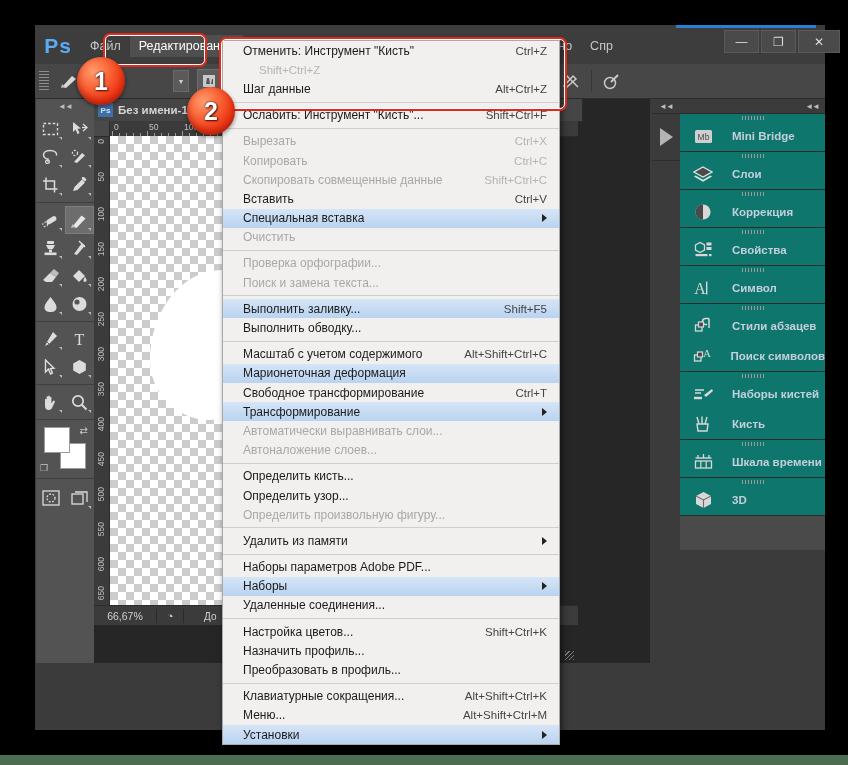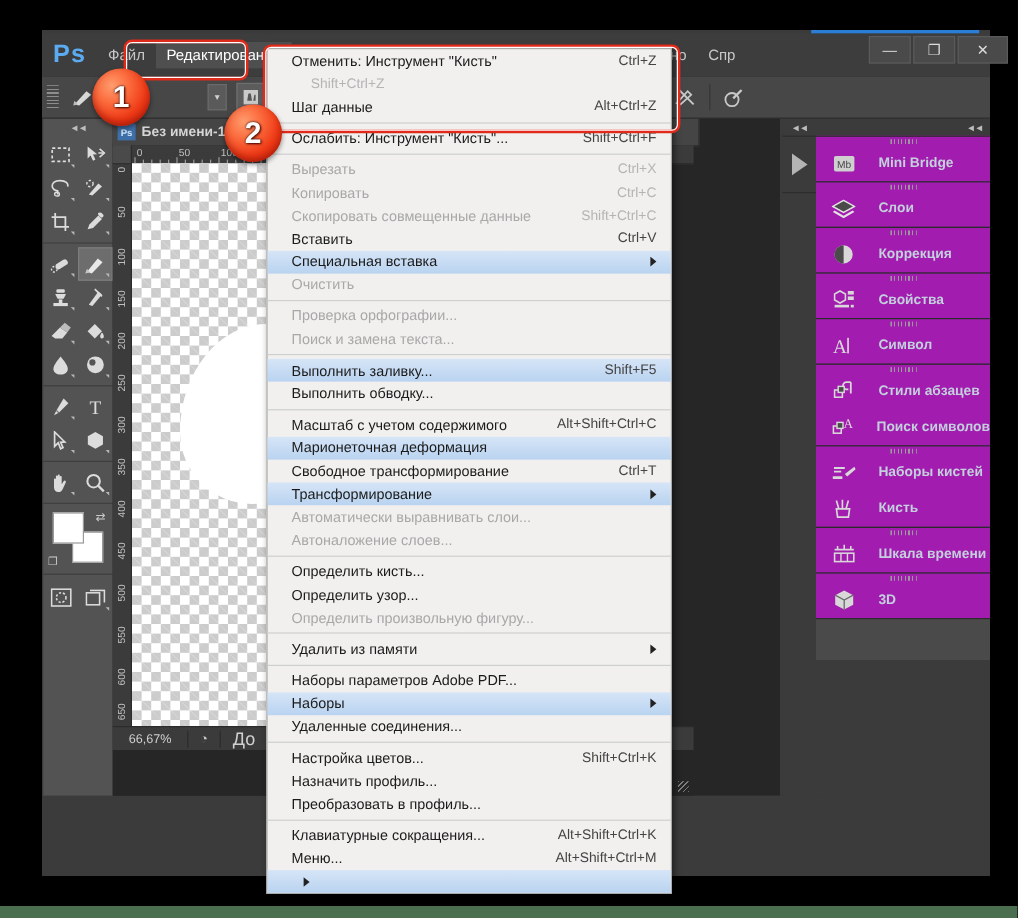--- a/index.html
+++ b/index.html
@@ -89,41 +89,41 @@
       linear-gradient(45deg,#ccc 25%,transparent 25%,transparent 75%,#ccc 75%);
     background-size:16px 16px;background-position:0 0,8px 8px;}
   .canvas-shape{position:absolute;left:150px;top:270px;width:120px;height:150px;background:#fff;
     border-radius:60% 40% 50% 50% / 60% 50% 50% 40%;}
 
   .statusbar{position:absolute;left:94px;top:605px;width:484px;height:20px;background:#3b3b3b;
     border-top:1px solid #2b2b2b;display:flex;align-items:center;}
   .sb-zoom{color:#d0d0d0;font-size:10.5px;width:62px;text-align:center;}
   .sb-sep{width:1px;height:14px;background:#2b2b2b;}
   .sb-icon{width:26px;text-align:center;color:#c9c9c9;font-size:11px;}
-  .sb-text{color:#d0d0d0;font-size:15px;margin-left:10px;}
+  .sb-text{color:#d0d0d0;font-size:10px;margin-left:20px;}
 
   .docbottom{position:absolute;left:94px;top:625px;width:484px;height:38px;background:#262626;}
   .resizer{position:absolute;right:4px;bottom:3px;width:9px;height:9px;
     background:repeating-linear-gradient(-45deg,#7d7d7d 0 1px,transparent 1px 3px);}
 
   
   .narrowstrip{position:absolute;left:652px;top:99px;width:28px;height:564px;background:#3b3b3b;
     border-right:1px solid #2b2b2b;}
   .ns-collapse{height:14px;color:#bdbdbd;font-size:8px;display:flex;align-items:center;
     justify-content:center;letter-spacing:-1px;}
   .ns-play{height:46px;display:flex;align-items:center;justify-content:center;
     border-bottom:1px solid #2d2d2d;border-top:1px solid #2d2d2d;}
   .ns-tri{width:0;height:0;border-left:13px solid #b4b4b4;border-top:9px solid transparent;
     border-bottom:9px solid transparent;}
 
   
   .dock{position:absolute;left:680px;top:99px;width:145px;height:564px;background:#3b3b3b;}
   .dock-collapse{height:14px;color:#bdbdbd;font-size:8px;display:flex;align-items:center;
     justify-content:flex-end;padding-right:6px;letter-spacing:-1px;}
-  .dgroup{border-top:1px solid #2b2b2b;border-bottom:1px solid #2b2b2b;background:#a21caf;
+  .dgroup{border-top:1px solid #2b2b2b;border-bottom:1px solid #2b2b2b;background:#0f766e;
     margin-bottom:-1px;}
   .dgrip{height:7px;display:flex;align-items:center;justify-content:center;}
   .dgrip i{display:block;width:22px;height:4px;
     background:repeating-linear-gradient(to right,#9a9a9a 0 1px,transparent 1px 3px);}
   .drow{height:30px;display:flex;align-items:center;padding-left:10px;}
   .dicon{width:26px;height:22px;display:flex;align-items:center;justify-content:center;
     color:#d8d8d8;}
   .dlabel{color:#c3cfdc;font-size:11.5px;font-weight:bold;margin-left:16px;white-space:nowrap;}
   .dock-tailgroup{border-top:1px solid #2b2b2b;background:#4a4a4a;height:34px;}
 
@@ -720,20 +720,21 @@
       <div class="msep"></div>
       <div class="mi">
         <div class="lbl">Клавиатурные сокращения...</div>
         <div class="acc">Alt+Shift+Ctrl+K</div>
       </div>
       <div class="mi">
         <div class="lbl">Меню...</div>
         <div class="acc">Alt+Shift+Ctrl+M</div>
       </div>
       <div class="mi hl">
+        <div class="lbl">Установки</div>
         <div class="sub"></div>
       </div>
     </div>
 
   <div class="redbox" style="left:103px;top:33px;width:98px;height:28px;">
     <div class="redbox-inner"></div>
   </div>
   <div class="redbox" style="left:219px;top:37px;width:342px;height:68px;">
     <div class="redbox-inner"></div>
   </div>

